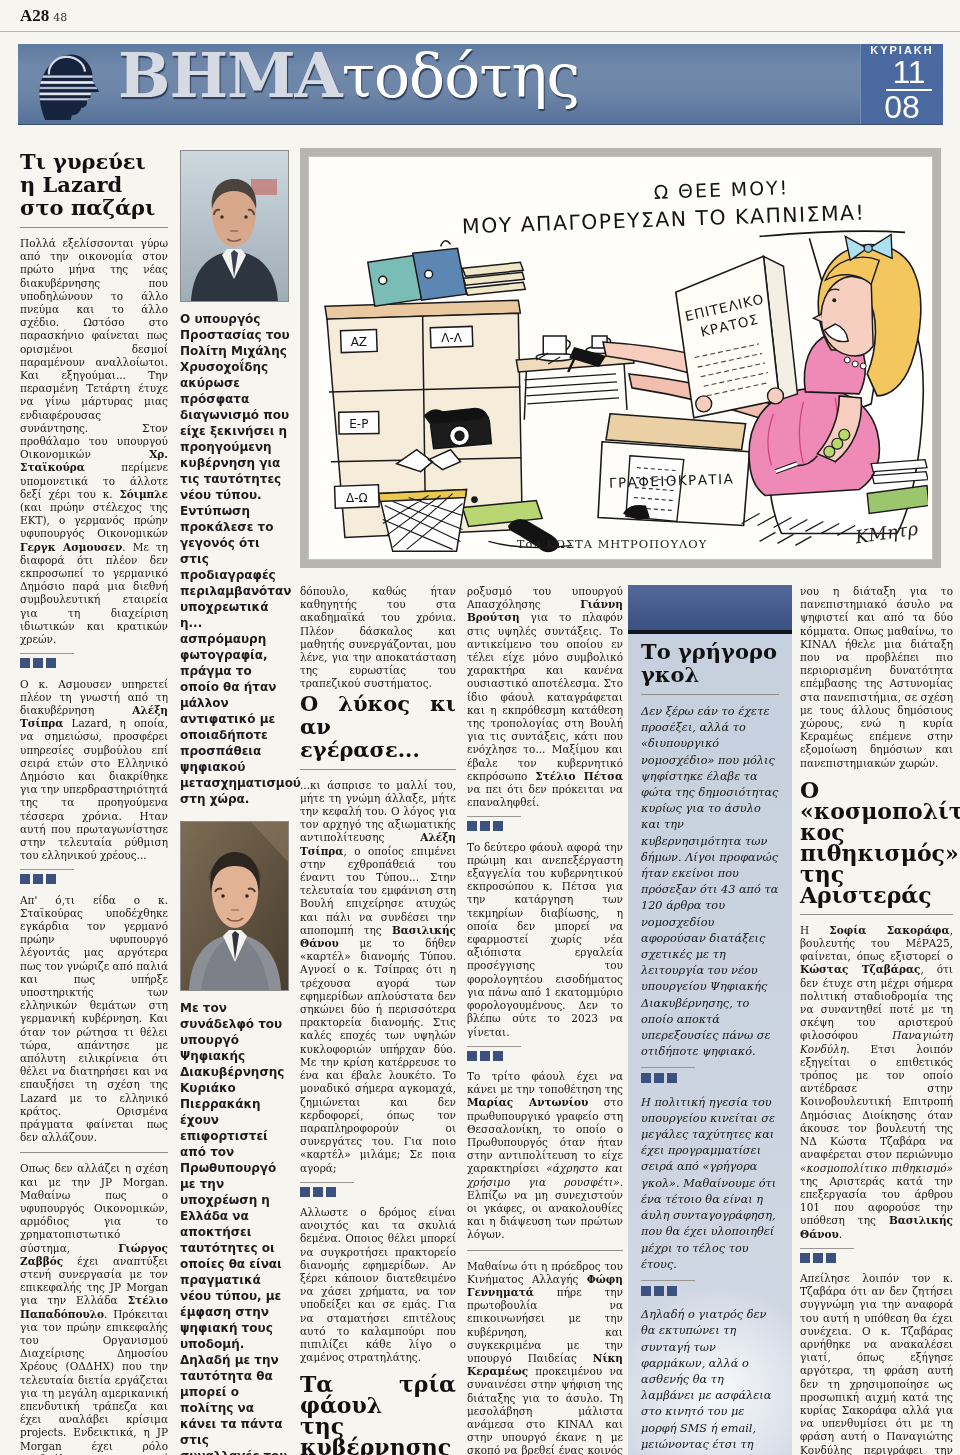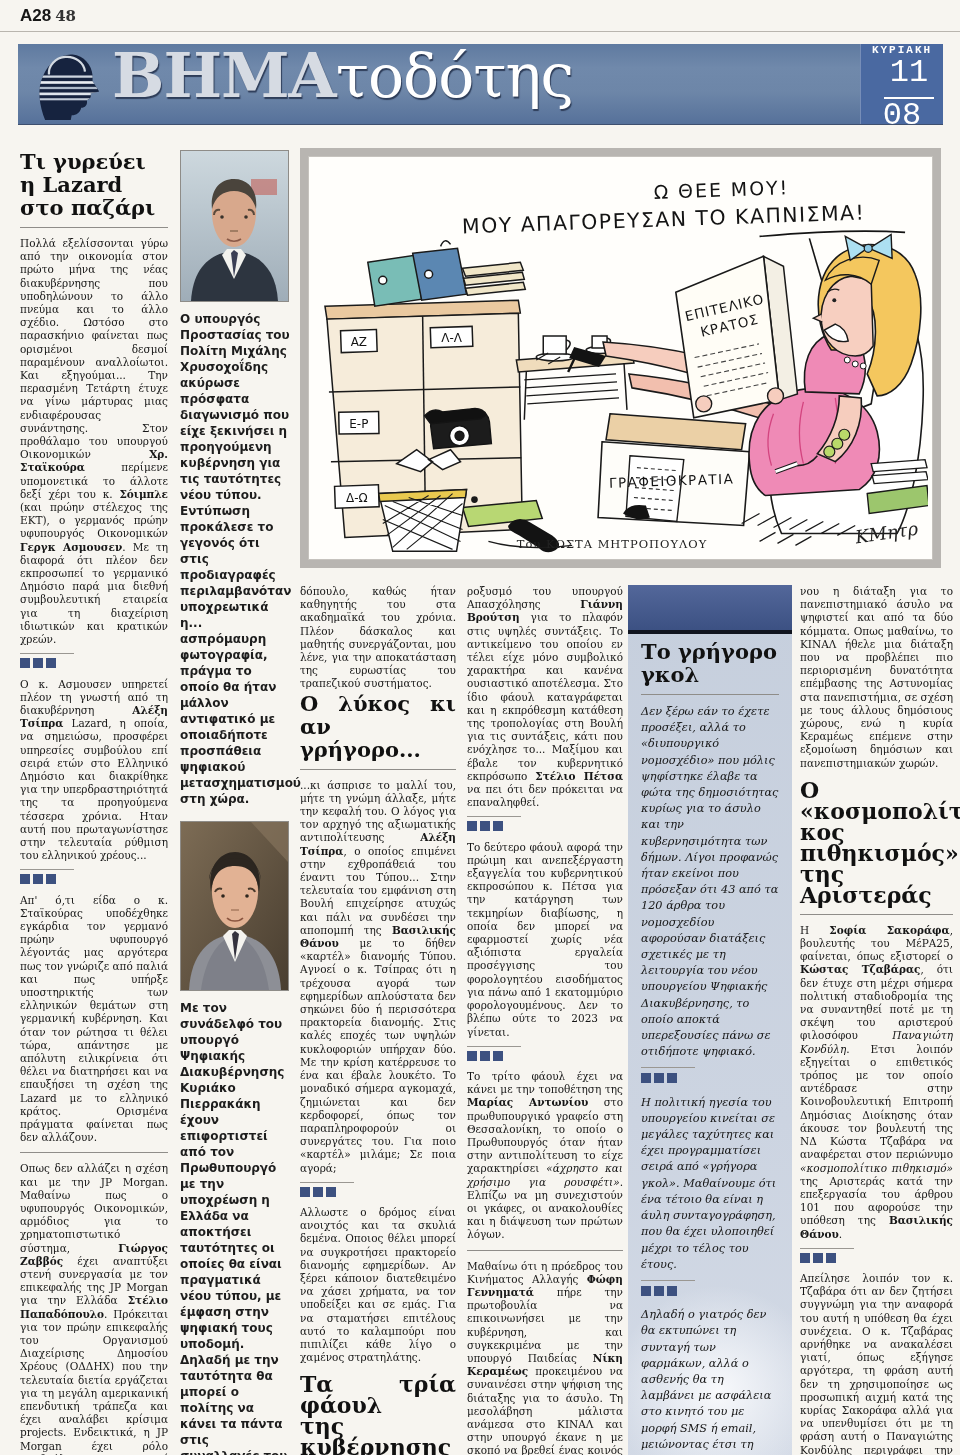--- a/index.html
+++ b/index.html
@@ -1,37 +1,37 @@
 <!DOCTYPE html>
 <html><head>
 <meta charset="utf-8">
 <style>
   html,body{margin:0;padding:0;background:#e8e6e2;}
   #page{position:relative;width:960px;height:1455px;background:#f7f5f0;overflow:hidden;
         font-family:"DejaVu Serif",serif;color:#161616;margin:0 auto;}
   
   #folio{position:absolute;left:20px;top:6px;}
-  #folio .f1{font-size:17px;font-weight:bold;font-family:Liberation Sans, sans-serif;}
-  #folio .f2{font-size:15px;font-weight:bold;margin-left:4px;color:#333;margin-top:8px;}
+  #folio .f1{font-size:17px;font-weight:bold;font-family:Liberation Serif, serif;}
+  #folio .f2{font-size:11px;font-weight:normal;margin-left:4px;color:#333;margin-top:8px;}
   #folio-rule{position:absolute;left:0;top:31px;width:960px;border-top:1px solid #b9b5ae;}
   
   #masthead{position:absolute;left:18px;top:44px;width:925px;height:80px;
             background:linear-gradient(180deg,#5f7aa0 0%,#7089ab 30%,#6d86a8 60%,#56719a 100%);
             display:flex;align-items:center;box-shadow:0 1px 0 #3e4f6e;}
   #mast-logo{width:72px;height:74px;margin-left:12px;flex:0 0 auto;}
-  #mast-title{flex:1;white-space:nowrap;line-height:44px;margin-left:10px;}
+  #mast-title{flex:1;white-space:nowrap;line-height:44px;margin-left:16px;}
   #mast-title .t1{font-family:"DejaVu Serif",serif;font-weight:bold;font-size:62px;color:#d6dbe3;
                   text-shadow:1px 2px 1px #2e3d59;letter-spacing:-1px;}
   #mast-title .t2{font-family:"DejaVu Serif",serif;font-size:60px;color:#ffffff;
                   text-shadow:1px 2px 1px #2e3d59;letter-spacing:-1px;}
   #mast-date{width:82px;height:80px;background:#4a69a1;flex:0 0 auto;color:#fff;
-             display:flex;flex-direction:column;align-items:center;justify-content:space-between;
-             font-family:Liberation Mono, monospace;border-left:1px solid rgba(255,255,255,.25);}
+             display:flex;flex-direction:column;align-items:center;justify-content:flex-end;
+             font-family:Liberation Sans, sans-serif;border-left:1px solid rgba(255,255,255,.25);}
   #mast-date .day{font-size:11px;font-weight:bold;letter-spacing:2px;margin-bottom:2px;}
-  #mast-date .d1{font-size:32px;line-height:29px;border-bottom:2px solid #fff;padding:0 6px 10px 6px;margin-left:14px;}
+  #mast-date .d1{font-size:32px;line-height:29px;border-bottom:2px solid #fff;padding:0 6px 2px 6px;margin-left:14px;}
   #mast-date .d2{font-size:32px;line-height:33px;}
   
   .col{position:absolute;text-align:justify;font-size:10.5px;line-height:13.2px;}
   .col p{margin:0 0 1px 0;}
   h2.head{font-family:"DejaVu Serif",serif;font-weight:bold;white-space:pre-line;
           margin:10px 0 0 0;color:#111;}
   .h21{font-size:21px;line-height:23px;margin-top:0 !important;}
   .h19{font-size:22px;line-height:21px;}
   .hrule{border:none;border-top:1px solid #8f8d89;margin:8px 0 9px 0;}
   .sep{margin:7px 0 6px 0;}
@@ -303,21 +303,21 @@
 
       <text x="545" y="380" font-family="DejaVu Serif, serif" font-style="italic" font-size="18" fill="#222" transform="rotate(-8,545,380)">ΚΜητρ</text>
       <text x="300" y="385" font-family="DejaVu Serif, serif" font-size="11.5" letter-spacing="1" fill="#222" text-anchor="middle">Του ΚΩΣΤΑ ΜΗΤΡΟΠΟΥΛΟΥ</text>
     </svg>
    </div>
   </div>
 
   <div class="col" id="col3" style="left:300px;top:585px;width:156px;">
     <p>δόπουλο, καθώς ήταν καθηγητής του στα ακαδημαϊκά του χρόνια. Πλέον δάσκαλος και μαθητής συνεργάζονται, μου λένε, για την αποκατάσταση της ευρωστίας του τραπεζικού συστήματος.</p>
     <h2 class="head h21">Ο λύκος κι αν
-γρήγορο...</h2>
+εγέρασε...</h2>
     <hr class="hrule">
     <p>...κι άσπρισε το μαλλί του, μήτε τη γνώμη άλλαξε, μήτε την κεφαλή του. Ο λόγος για τον αρχηγό της αξιωματικής αντιπολίτευσης <b>Αλέξη Τσίπρα</b>, ο οποίος επιμένει στην εχθροπάθειά του έναντι του Τύπου... Στην τελευταία του εμφάνιση στη Βουλή επιχείρησε ατυχώς και πάλι να συνδέσει την αποπομπή της <b>Βασιλικής Θάνου</b> με το δήθεν «καρτέλ» διανομής Τύπου. Αγνοεί ο κ. Τσίπρας ότι η τρέχουσα αγορά των εφημερίδων απλούστατα δεν σηκώνει δύο ή περισσότερα πρακτορεία διανομής. Στις καλές εποχές των υψηλών κυκλοφοριών υπήρχαν δύο. Με την κρίση κατέρρευσε το ένα και έβαλε λουκέτο. Το μοναδικό σήμερα αγκομαχά, ζημιώνεται και δεν κερδοφορεί, όπως τον παραπληροφορούν οι συνεργάτες του. Για ποιο «καρτέλ» μιλάμε; Σε ποια αγορά;</p>
     <div class="sep"><div class="ln"></div><span class="sq"></span><span class="sq"></span><span class="sq"></span></div>
     <p>Αλλωστε ο δρόμος είναι ανοιχτός και τα σκυλιά δεμένα. Οποιος θέλει μπορεί να συγκροτήσει πρακτορείο διανομής εφημερίδων. Αν ξέρει κάποιον διατεθειμένο να χάσει χρήματα, να τον υποδείξει και σε εμάς. Για να σταματήσει επιτέλους αυτό το καλαμπούρι που πιπιλίζει κάθε λίγο ο χαμένος στρατηλάτης.</p>
     <h2 class="head h19">Τα τρία φάουλ
 της κυβέρνησης</h2>
 
   </div>
 
   <div class="col" id="col4" style="left:467px;top:585px;width:156px;">

